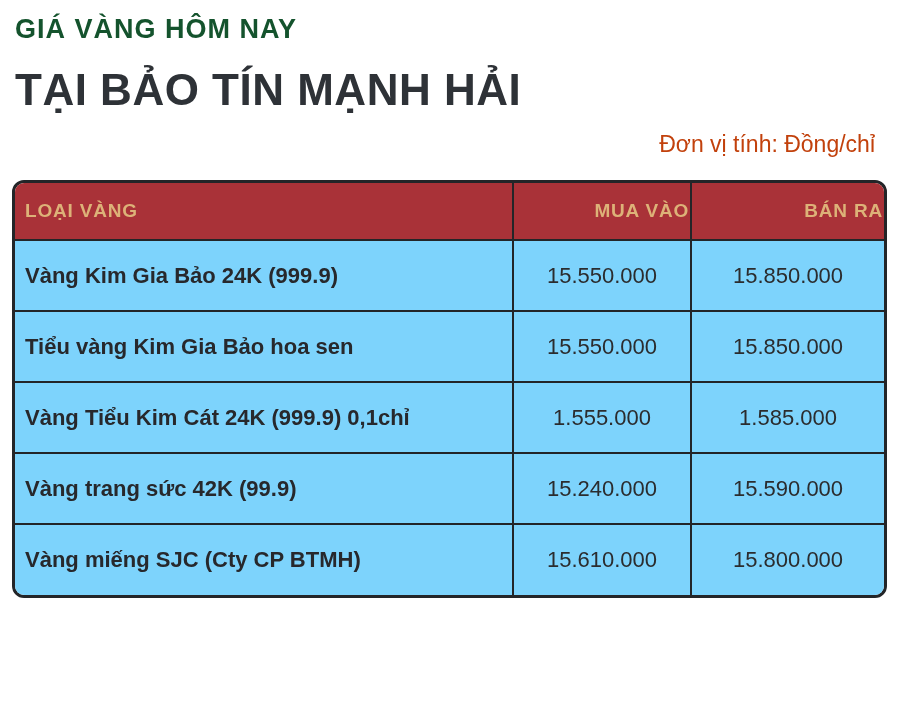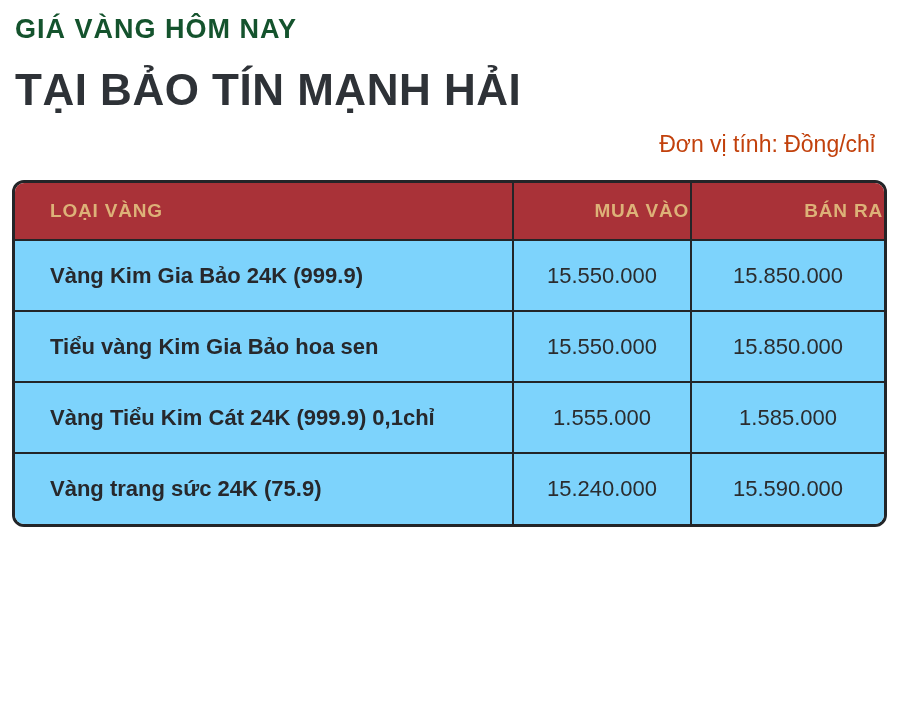--- a/index.html
+++ b/index.html
@@ -69,21 +69,21 @@
     color: #2b2c2e;
     text-align: center;
     vertical-align: middle;
     background: #7dd3fc;
   }
   th, td { border-right: 2px solid #232528; border-bottom: 2px solid #232528; }
   th:last-child, td:last-child { border-right: none; }
   tbody tr:last-child td { border-bottom: none; }
   th.name-col, td.name-col {
     text-align: left;
-    padding-left: 35px;
+    padding-left: 10px;
   }
   td.name-col { font-weight: 600; color: #27282c; }
 </style>
 </head>
 <body>
 
 <div class="page">
 
   <div class="title-line1">GIÁ VÀNG HÔM NAY</div>
 
@@ -115,21 +115,26 @@
             <td class="name-col">Tiểu vàng Kim Gia Bảo hoa sen</td>
             <td>15.550.000</td>
             <td>15.850.000</td>
           </tr>
           <tr>
             <td class="name-col">Vàng Tiểu Kim Cát 24K (999.9) 0,1chỉ</td>
             <td>1.555.000</td>
             <td>1.585.000</td>
           </tr>
           <tr>
-            <td class="name-col">Vàng trang sức 24K (75.9)</td>
+            <td class="name-col">Vàng trang sức 42K (99.9)</td>
             <td>15.240.000</td>
             <td>15.590.000</td>
+          </tr>
+          <tr>
+            <td class="name-col">Vàng miếng SJC (Cty CP BTMH)</td>
+            <td>15.610.000</td>
+            <td>15.800.000</td>
           </tr>
         </tbody>
     </table>
   </div>
 
 </div>
 
 </body></html>

